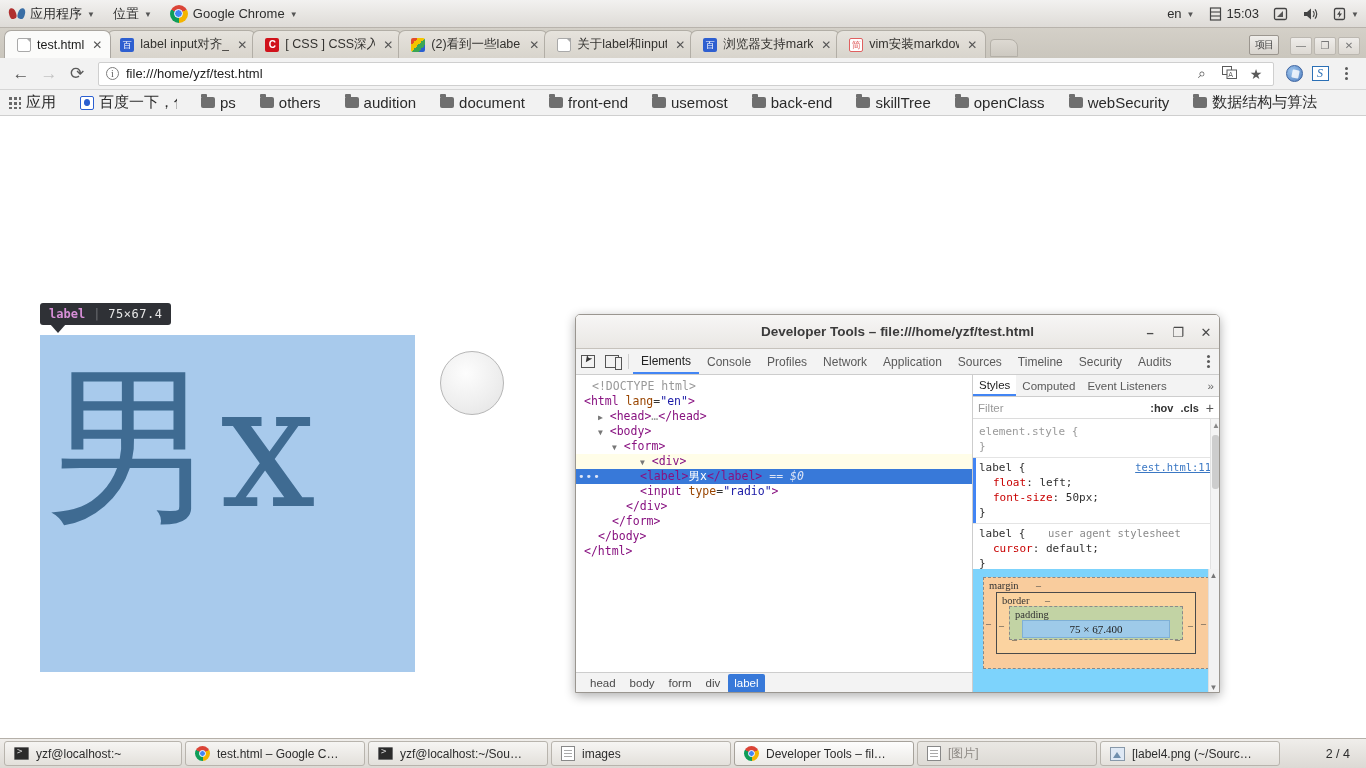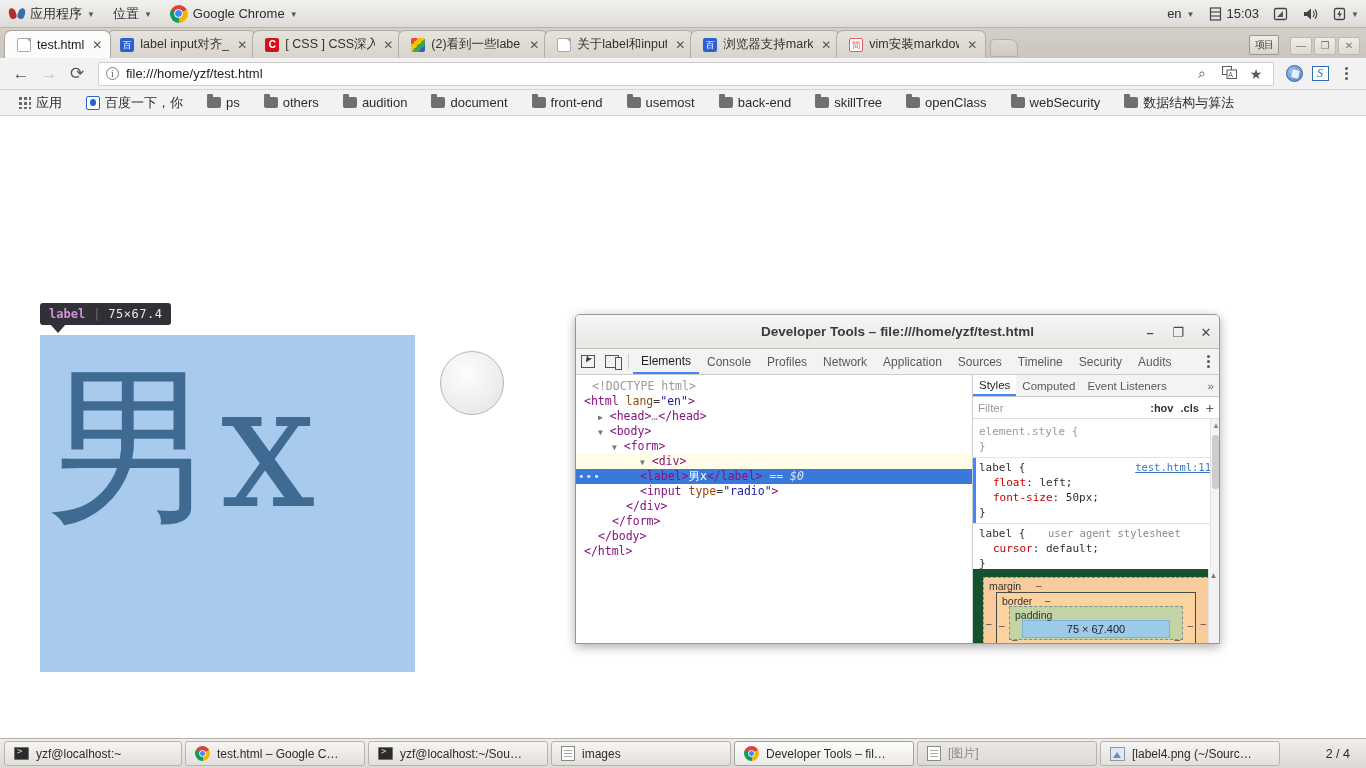--- a/index.html
+++ b/index.html
@@ -132,22 +132,22 @@
                 background:#fff; border-radius:1px; transform:rotate(12deg); opacity:.8;}
   .ext-icon-2 { width:17px; height:15px; background:#fff; border:1.5px solid #2a6fb5; position:relative; }
   .ext-icon-2::after{ content:"S"; position:absolute; inset:0; color:#2a6fb5; font-size:12px;
                 font-family:"Liberation Serif",serif; font-style:italic; text-align:center; line-height:12px;}
   .kebab { display:flex; flex-direction:column; gap:2px; align-items:center;}
   .kebab i { width:3px; height:3px; border-radius:50%; background:#5a5a5a; display:block; }
 
   
   #bookmarks {
     height:26px; background:#f2f2f2; border-bottom:1px solid #cfcfcf;
-    display:flex; align-items:center; padding:0 12px; gap:12px;
-    font-size:13px; color:#2b2b2b; overflow:hidden; white-space:nowrap;
+    display:flex; align-items:center; padding:0 2px; gap:12px;
+    font-size:15px; color:#2b2b2b; overflow:hidden; white-space:nowrap;
   }
   .bm { display:flex; align-items:center; gap:5px; padding:3px 6px; border-radius:2px; }
   .grid-icon { width:13px; height:13px;
     background-image:
       radial-gradient(#6a6a6a 40%, transparent 41%),
       radial-gradient(#6a6a6a 40%, transparent 41%),
       radial-gradient(#6a6a6a 40%, transparent 41%),
       radial-gradient(#6a6a6a 40%, transparent 41%),
       radial-gradient(#6a6a6a 40%, transparent 41%),
       radial-gradient(#6a6a6a 40%, transparent 41%),
@@ -202,21 +202,21 @@
     letter-spacing: 4px;
   }
   #radio-input {
     position:absolute; left:440px; top:235px; width:64px; height:64px; border-radius:50%;
     background: radial-gradient(circle at 40% 34%, #fdfdfd 0%, #efefef 55%, #e2e2e2 100%);
     border:1px solid #b6b6b6;
   }
 
   
   #devtools {
-    position:absolute; left:575px; top:198px; width:645px; height:330px;
+    position:absolute; left:575px; top:198px; width:645px; height:379px;
     background:#f6f5f4;
     border:1px solid #9a9690;
     border-radius:5px 5px 0 0;
     box-shadow: 0 3px 11px rgba(0,0,0,.32);
     overflow:hidden;
   }
   #dt-titlebar {
     height:34px; background:linear-gradient(to bottom,#f7f6f5,#e9e7e4);
     border-bottom:1px solid #c6c2bc;
     display:flex; align-items:center; justify-content:center; position:relative;
@@ -306,22 +306,22 @@
     content:""; position:absolute; left:0; top:0; bottom:0; width:3px; background:#4285f4;
   }
   #styles-scroll {
     position:absolute; right:0; top:44px; width:9px; height:150px; background:#f4f4f4; border-left:1px solid #e2e2e2;
   }
   #styles-scroll .thumb { position:absolute; left:1px; top:16px; width:7px; height:54px; background:#cdcdcd; border-radius:3px; }
   #styles-scroll .arw { position:absolute; left:1px; font-size:8px; color:#888; width:7px; text-align:center;}
 
   
   #box-model {
-    position:absolute; left:0; right:0; bottom:0; top:194px; background:#14532d; padding:8px 10px;
-    font-family:Liberation Sans, sans-serif; font-size:10.5px; color:#333; overflow:hidden;
+    position:absolute; left:0; right:0; bottom:0; top:194px; background:#7dd3fc; padding:8px 10px;
+    font-family:Liberation Serif, serif; font-size:10.5px; color:#333; overflow:hidden;
   }
   .bm-layer { position:relative; }
   .bm-margin { background:#f9cc9d; border:1px dashed #8a8a8a; padding:14px 12px 14px 12px; }
   .bm-border { background:#fdd9a2; border:1px solid #4a4a4a; padding:13px 12px 13px 12px; background:#fbd3a0;}
   .bm-padding { background:#b8cc9e; border:1px dashed #8a8a8a; padding:13px 12px 1px 12px; background:#c2d3a4;}
   .bm-content { background:#9ecae9; border:1px solid #7fb0d6; text-align:center; padding:2px 4px; font-size:11px; color:#222;}
   .bm-label { position:absolute; left:5px; top:2px; font-size:10.5px; color:#333; }
   .bm-dash-h { position:absolute; font-size:10px; color:#444; }
   #dt-vscroll {
     position:absolute; right:0; top:194px; bottom:0; width:11px; background:#f2f2f2; border-left:1px solid #e0e0e0;

